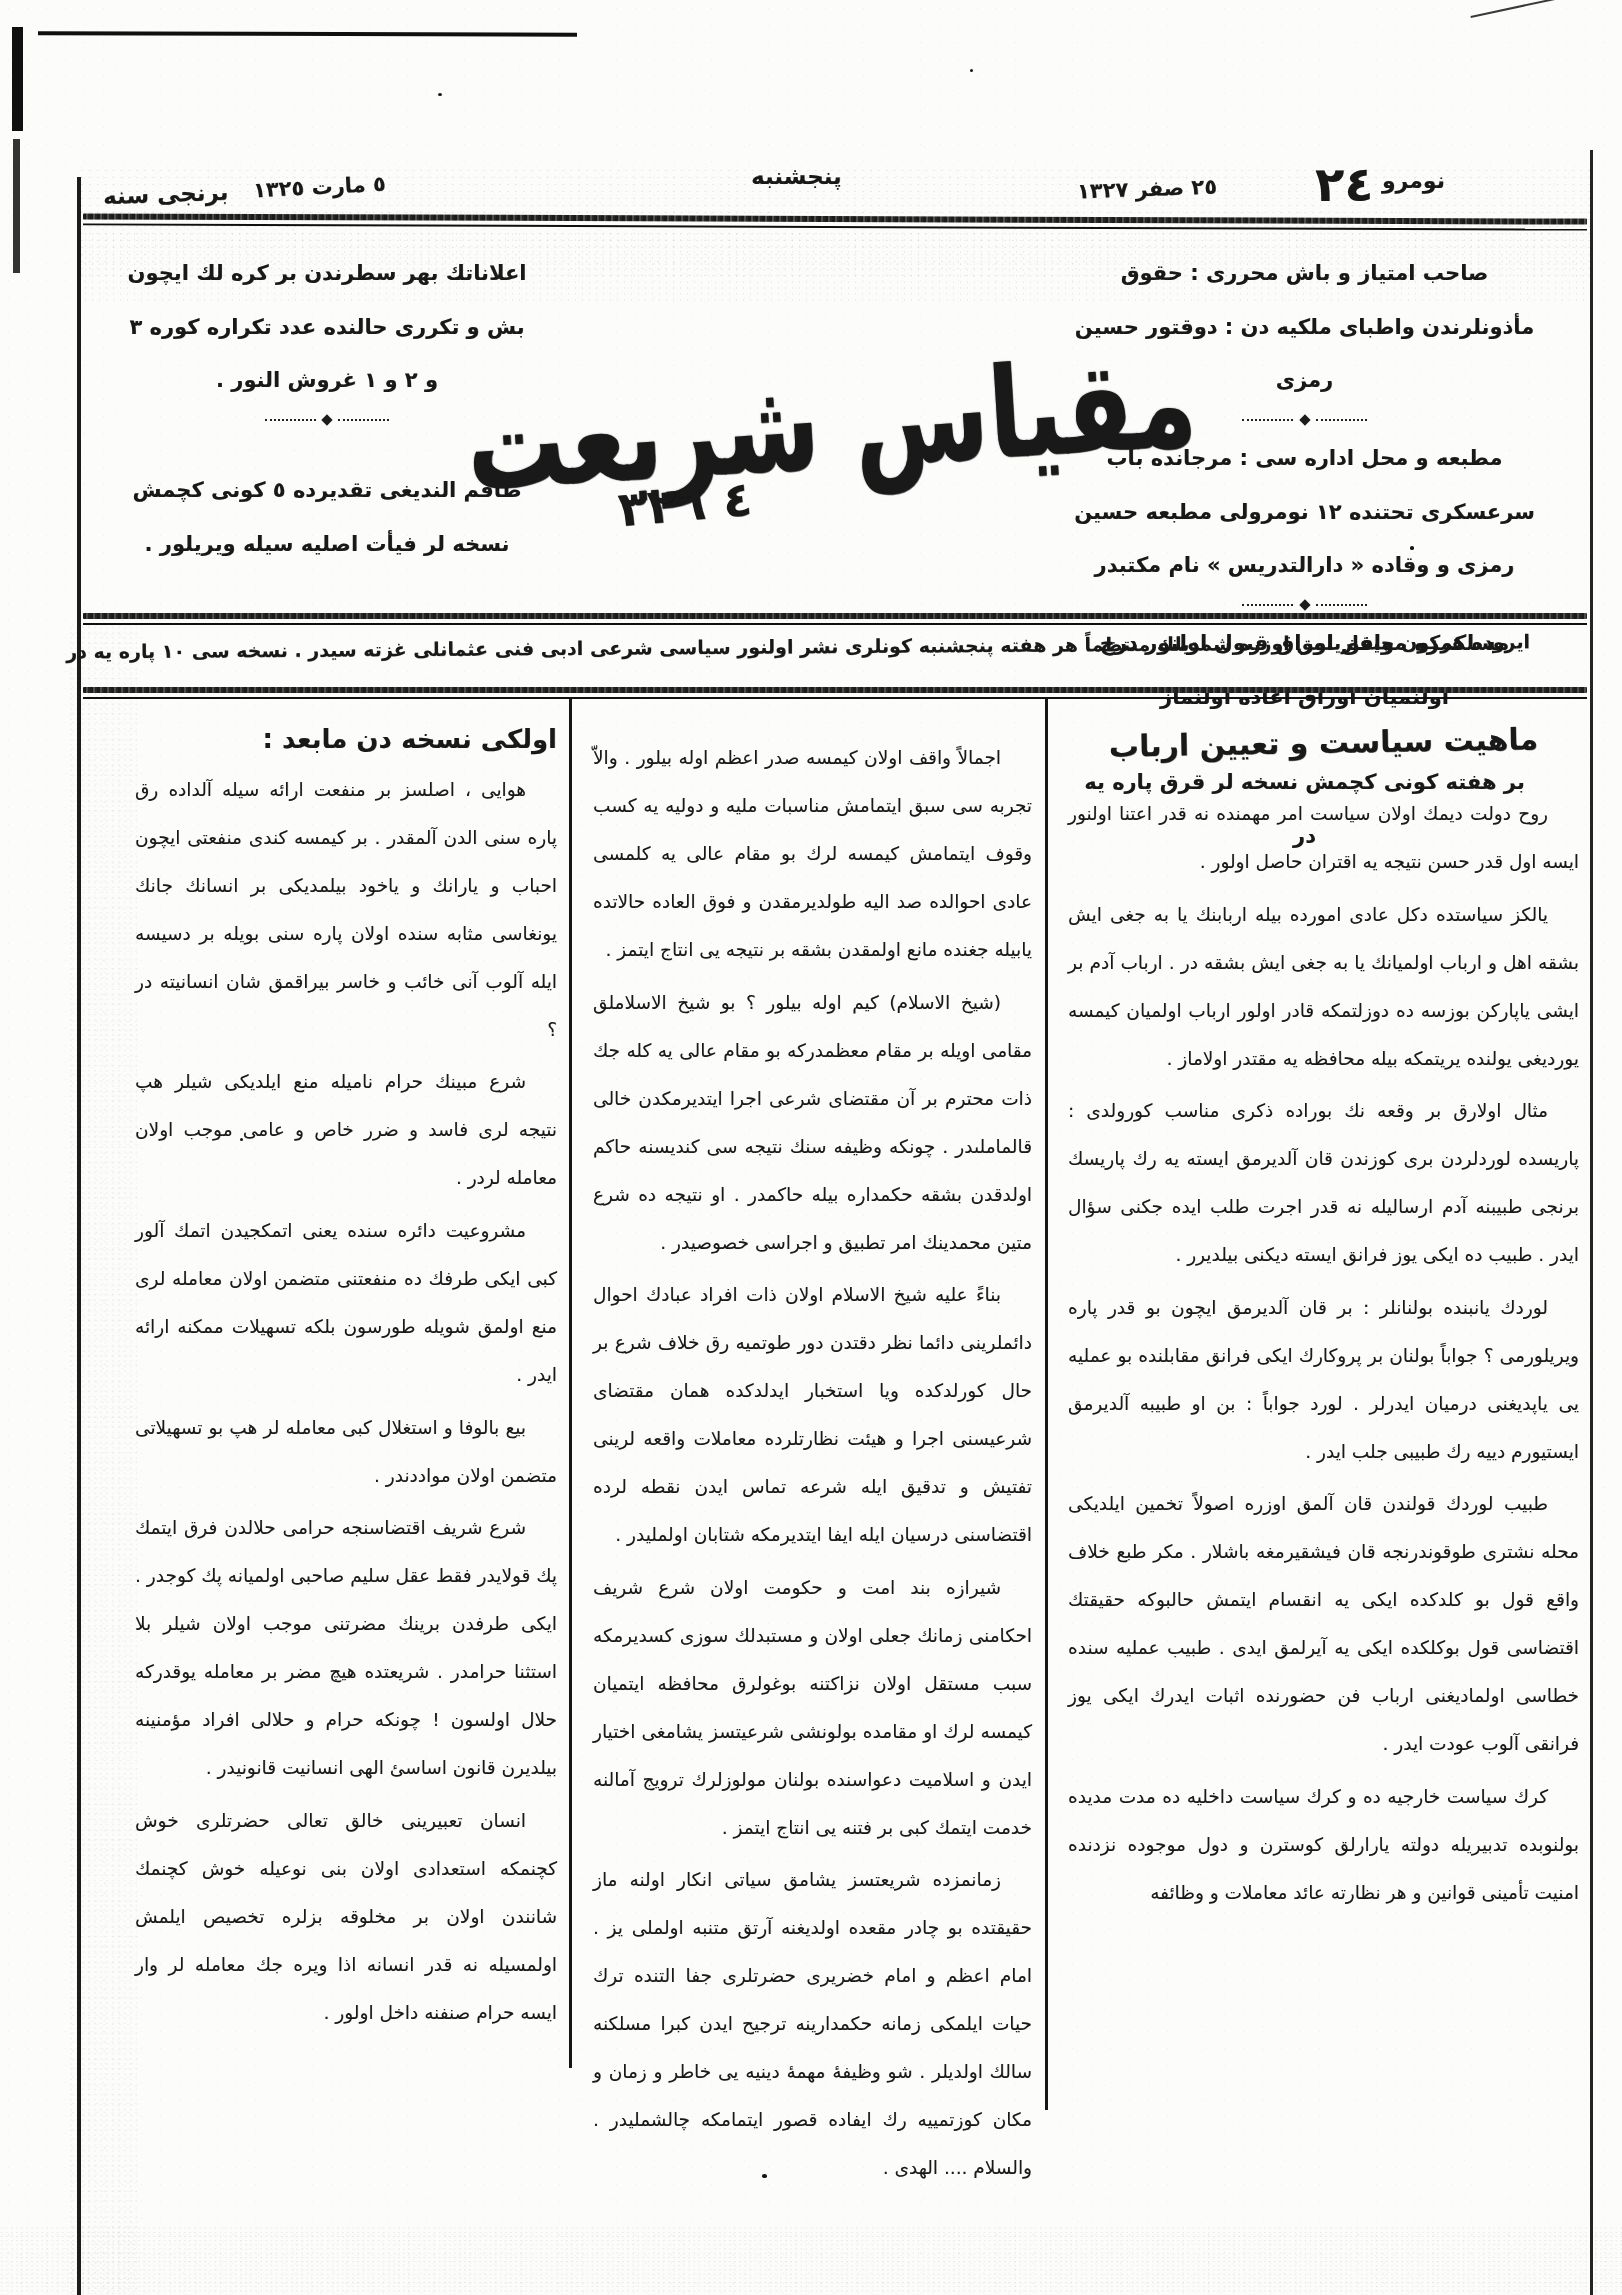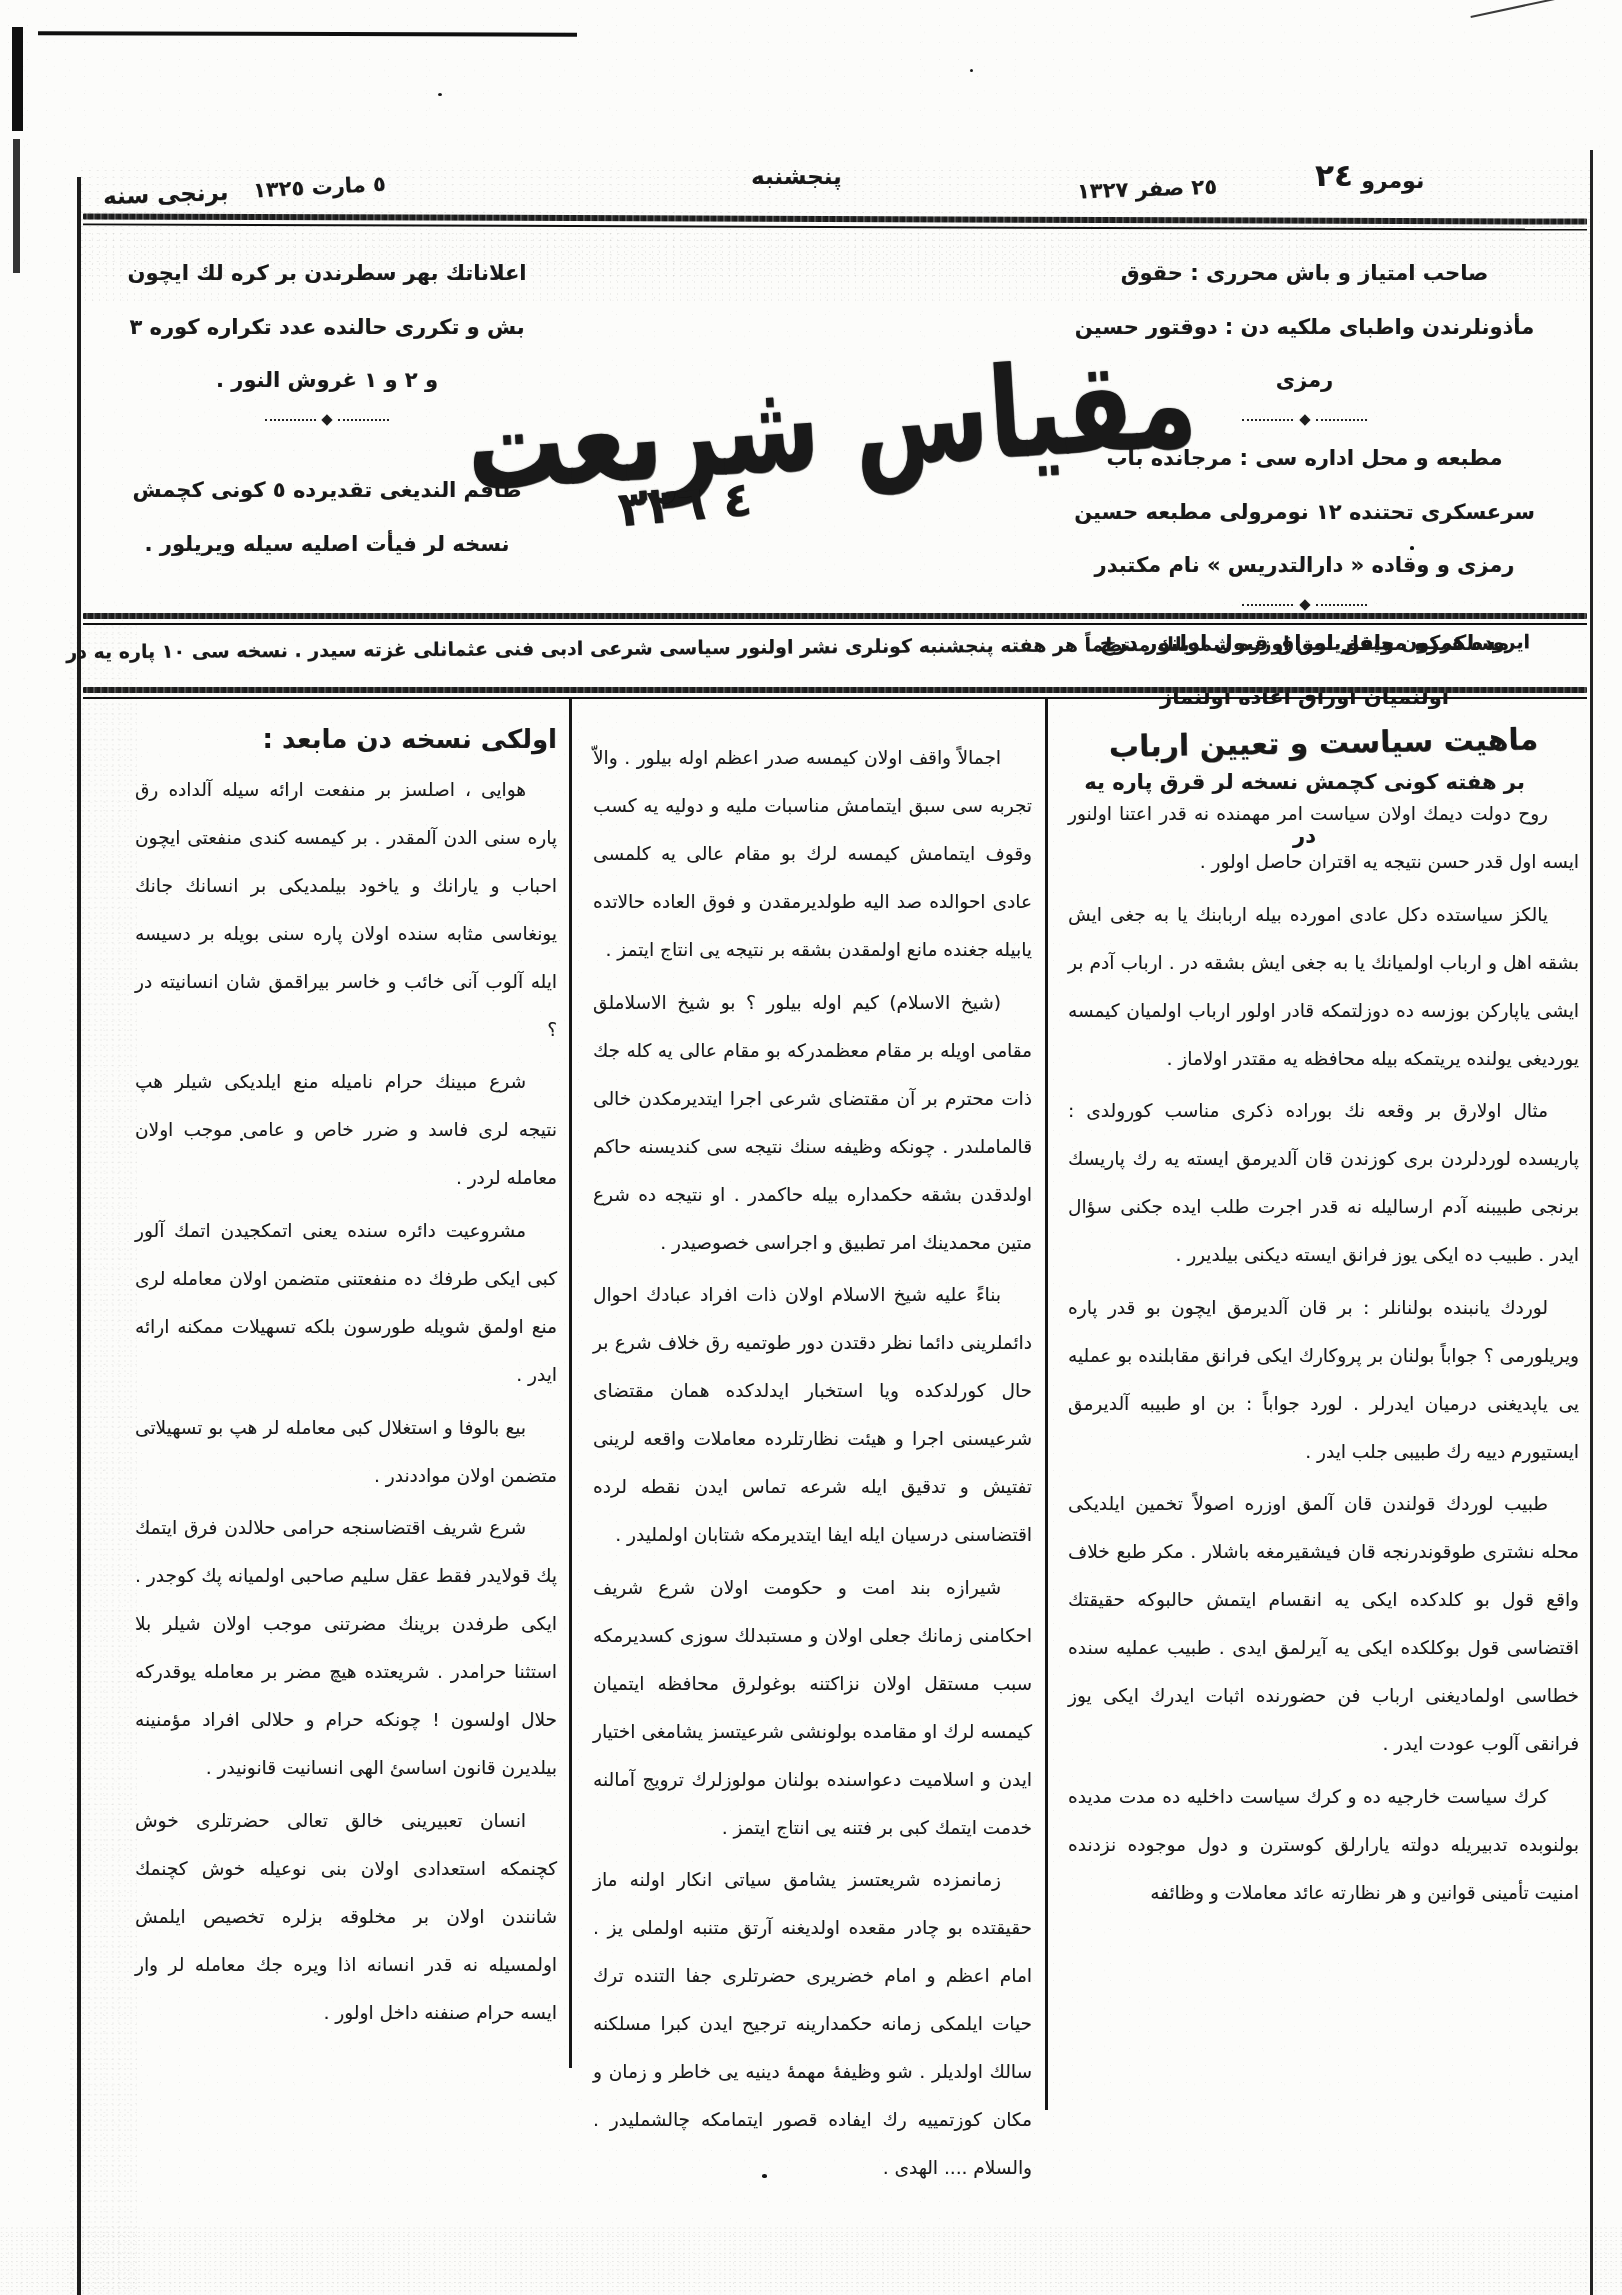--- a/index.html
+++ b/index.html
@@ -53,21 +53,21 @@
   .vr2{left:1046px;top:699px;height:1411px;}
   
   .hdr{position:absolute;font-weight:bold;white-space:nowrap;
        text-shadow:0.3px 0.3px 0 rgba(20,20,20,.35);}
   .hdr-year{left:104px;top:181px;font-size:23px;transform:rotate(-2deg);}
   .hdr-rumi{left:254px;top:175px;font-size:21px;transform:rotate(-3deg);}
   .hdr-day{left:752px;top:163px;font-size:23px;}
   .hdr-hijri{left:1078px;top:177px;font-size:21px;transform:rotate(-2deg);}
   .hdr-no{left:1316px;top:160px;display:flex;align-items:flex-start;gap:8.3px;}
   .hdr-no .lbl{font-size:22px;padding-top:8.3px;}
-  .hdr-no .val{font-size:31px;line-height:1;}
+  .hdr-no .val{font-size:48px;line-height:1;}
   
   .mast-box{position:absolute;text-align:center;font-size:21px;line-height:2.55;
       font-weight:bold;text-shadow:0.3px 0.3px 0 rgba(25,25,25,.35);}
   .mast-left{left:121px;top:247px;width:414px;}
   .mast-right{left:1072px;top:247px;width:467px;}
   .mast-gap{height:32px;}
   .orn{display:flex;align-items:center;justify-content:center;gap:7.4px;margin:8.3px auto;}
   .orn-line{width:51px;border-top:2.3px dotted #222;}
   .orn-diamond{width:7.9px;height:7.9px;background:#1d1d1d;transform:rotate(45deg);}
   .mast-title{position:absolute;left:537px;top:278px;width:590px;height:291px;

